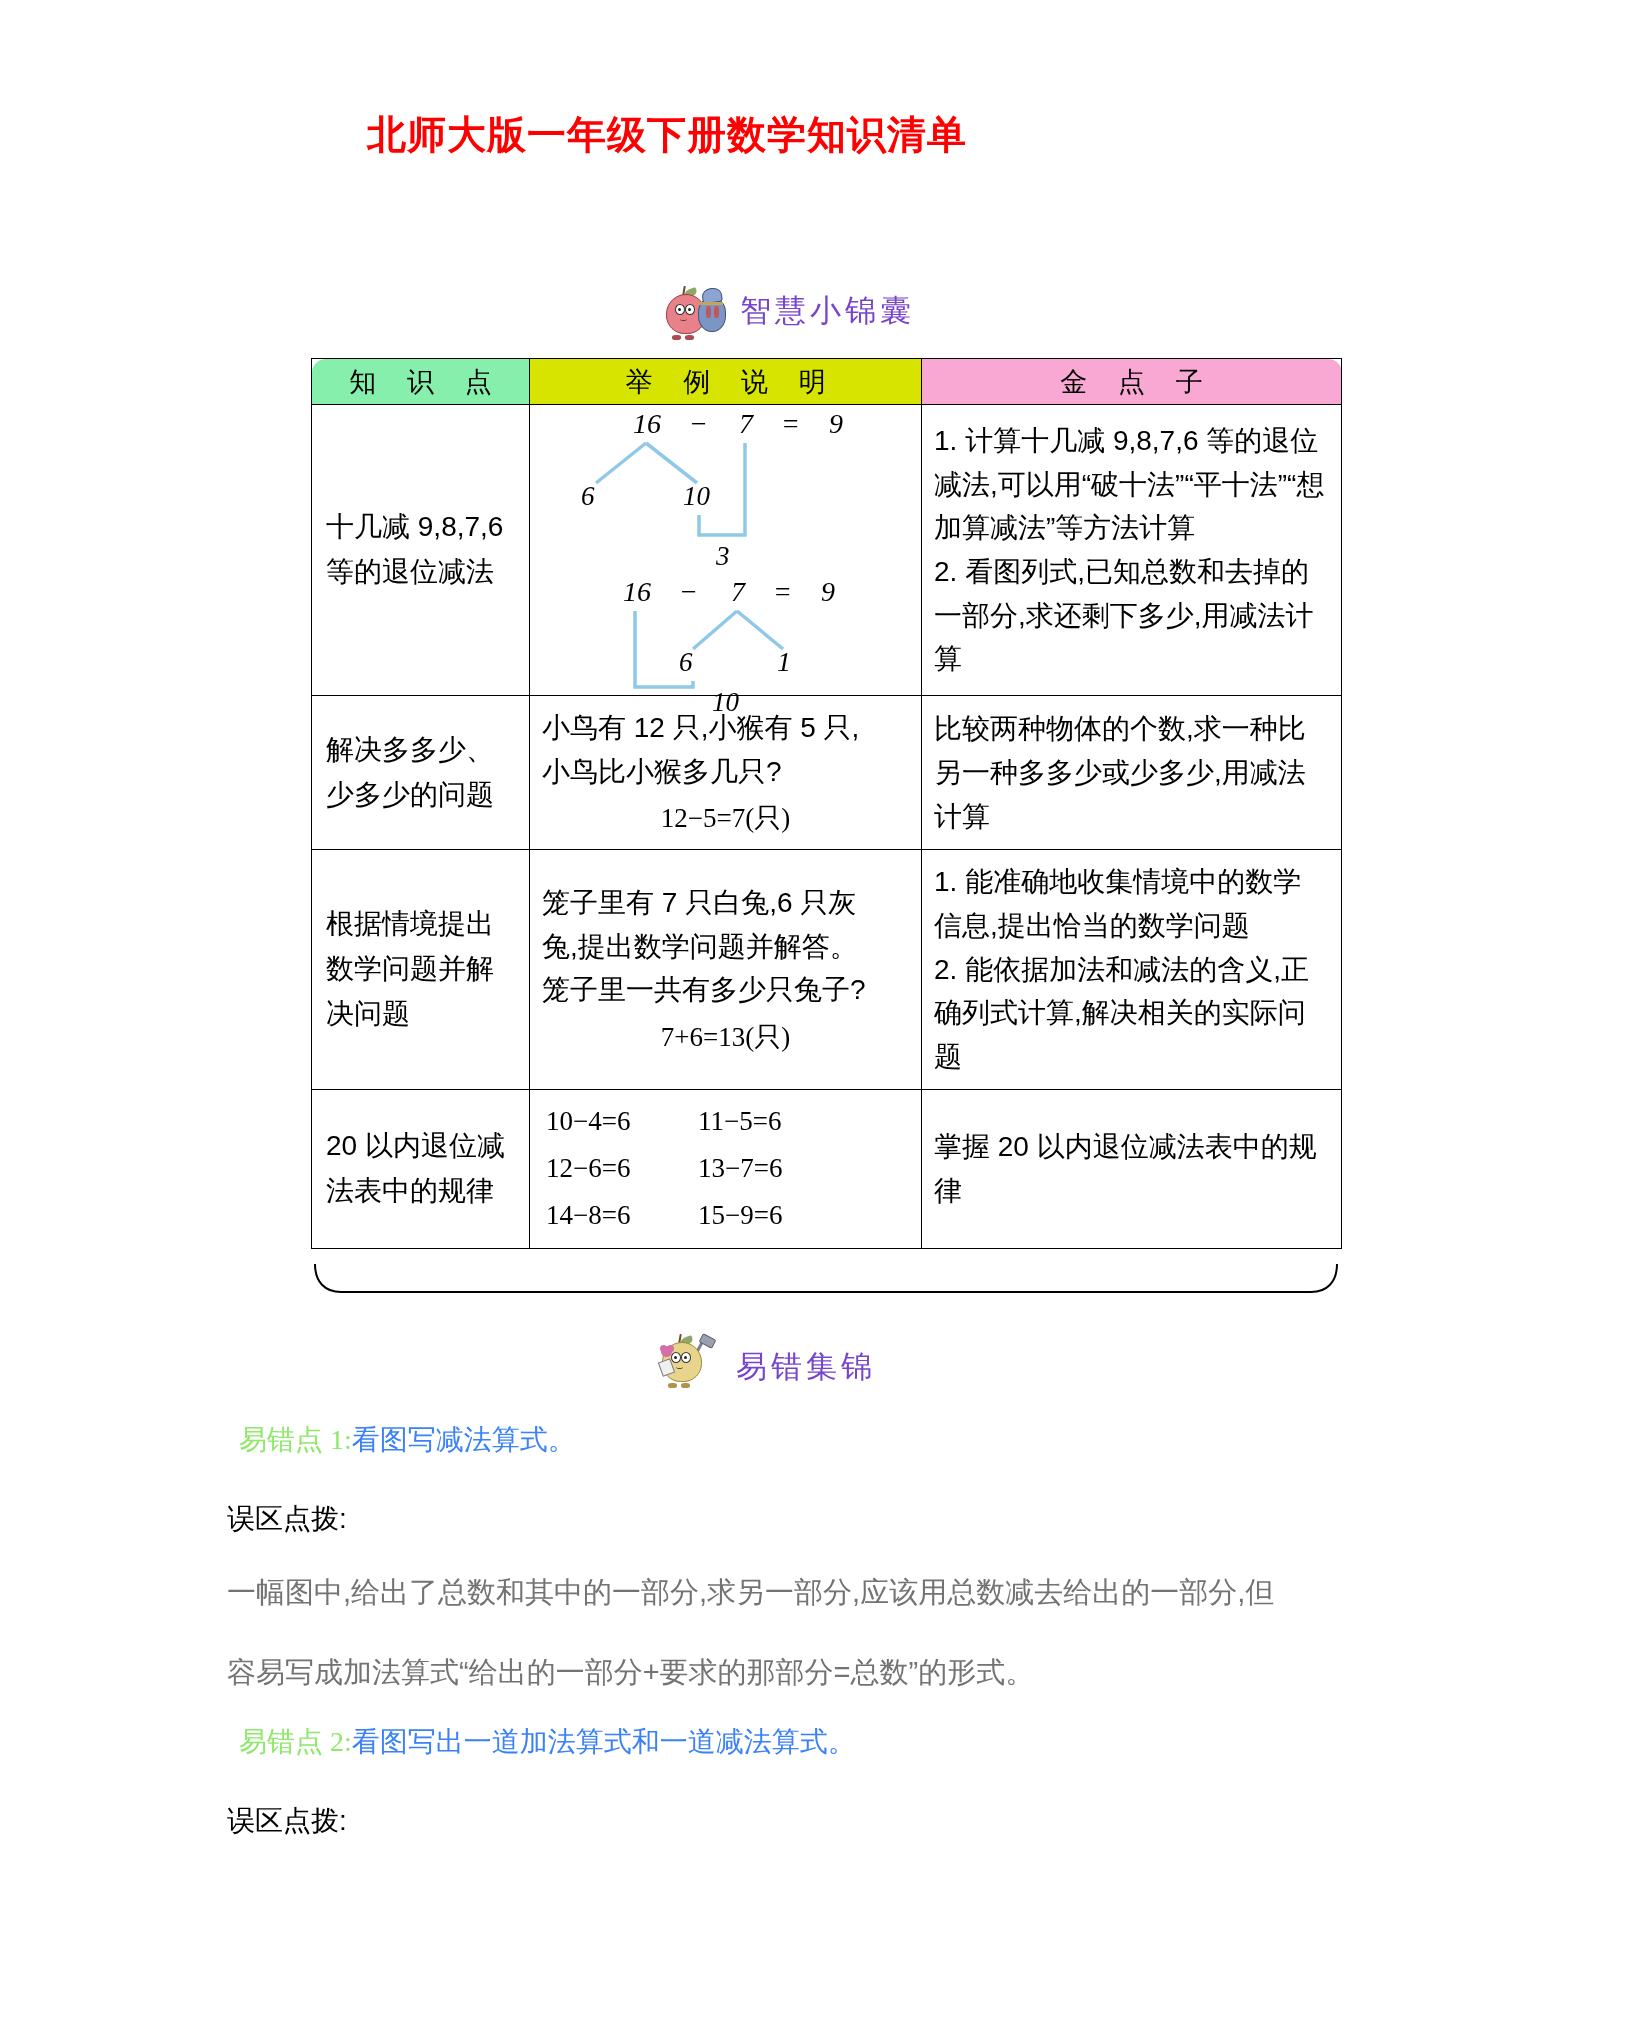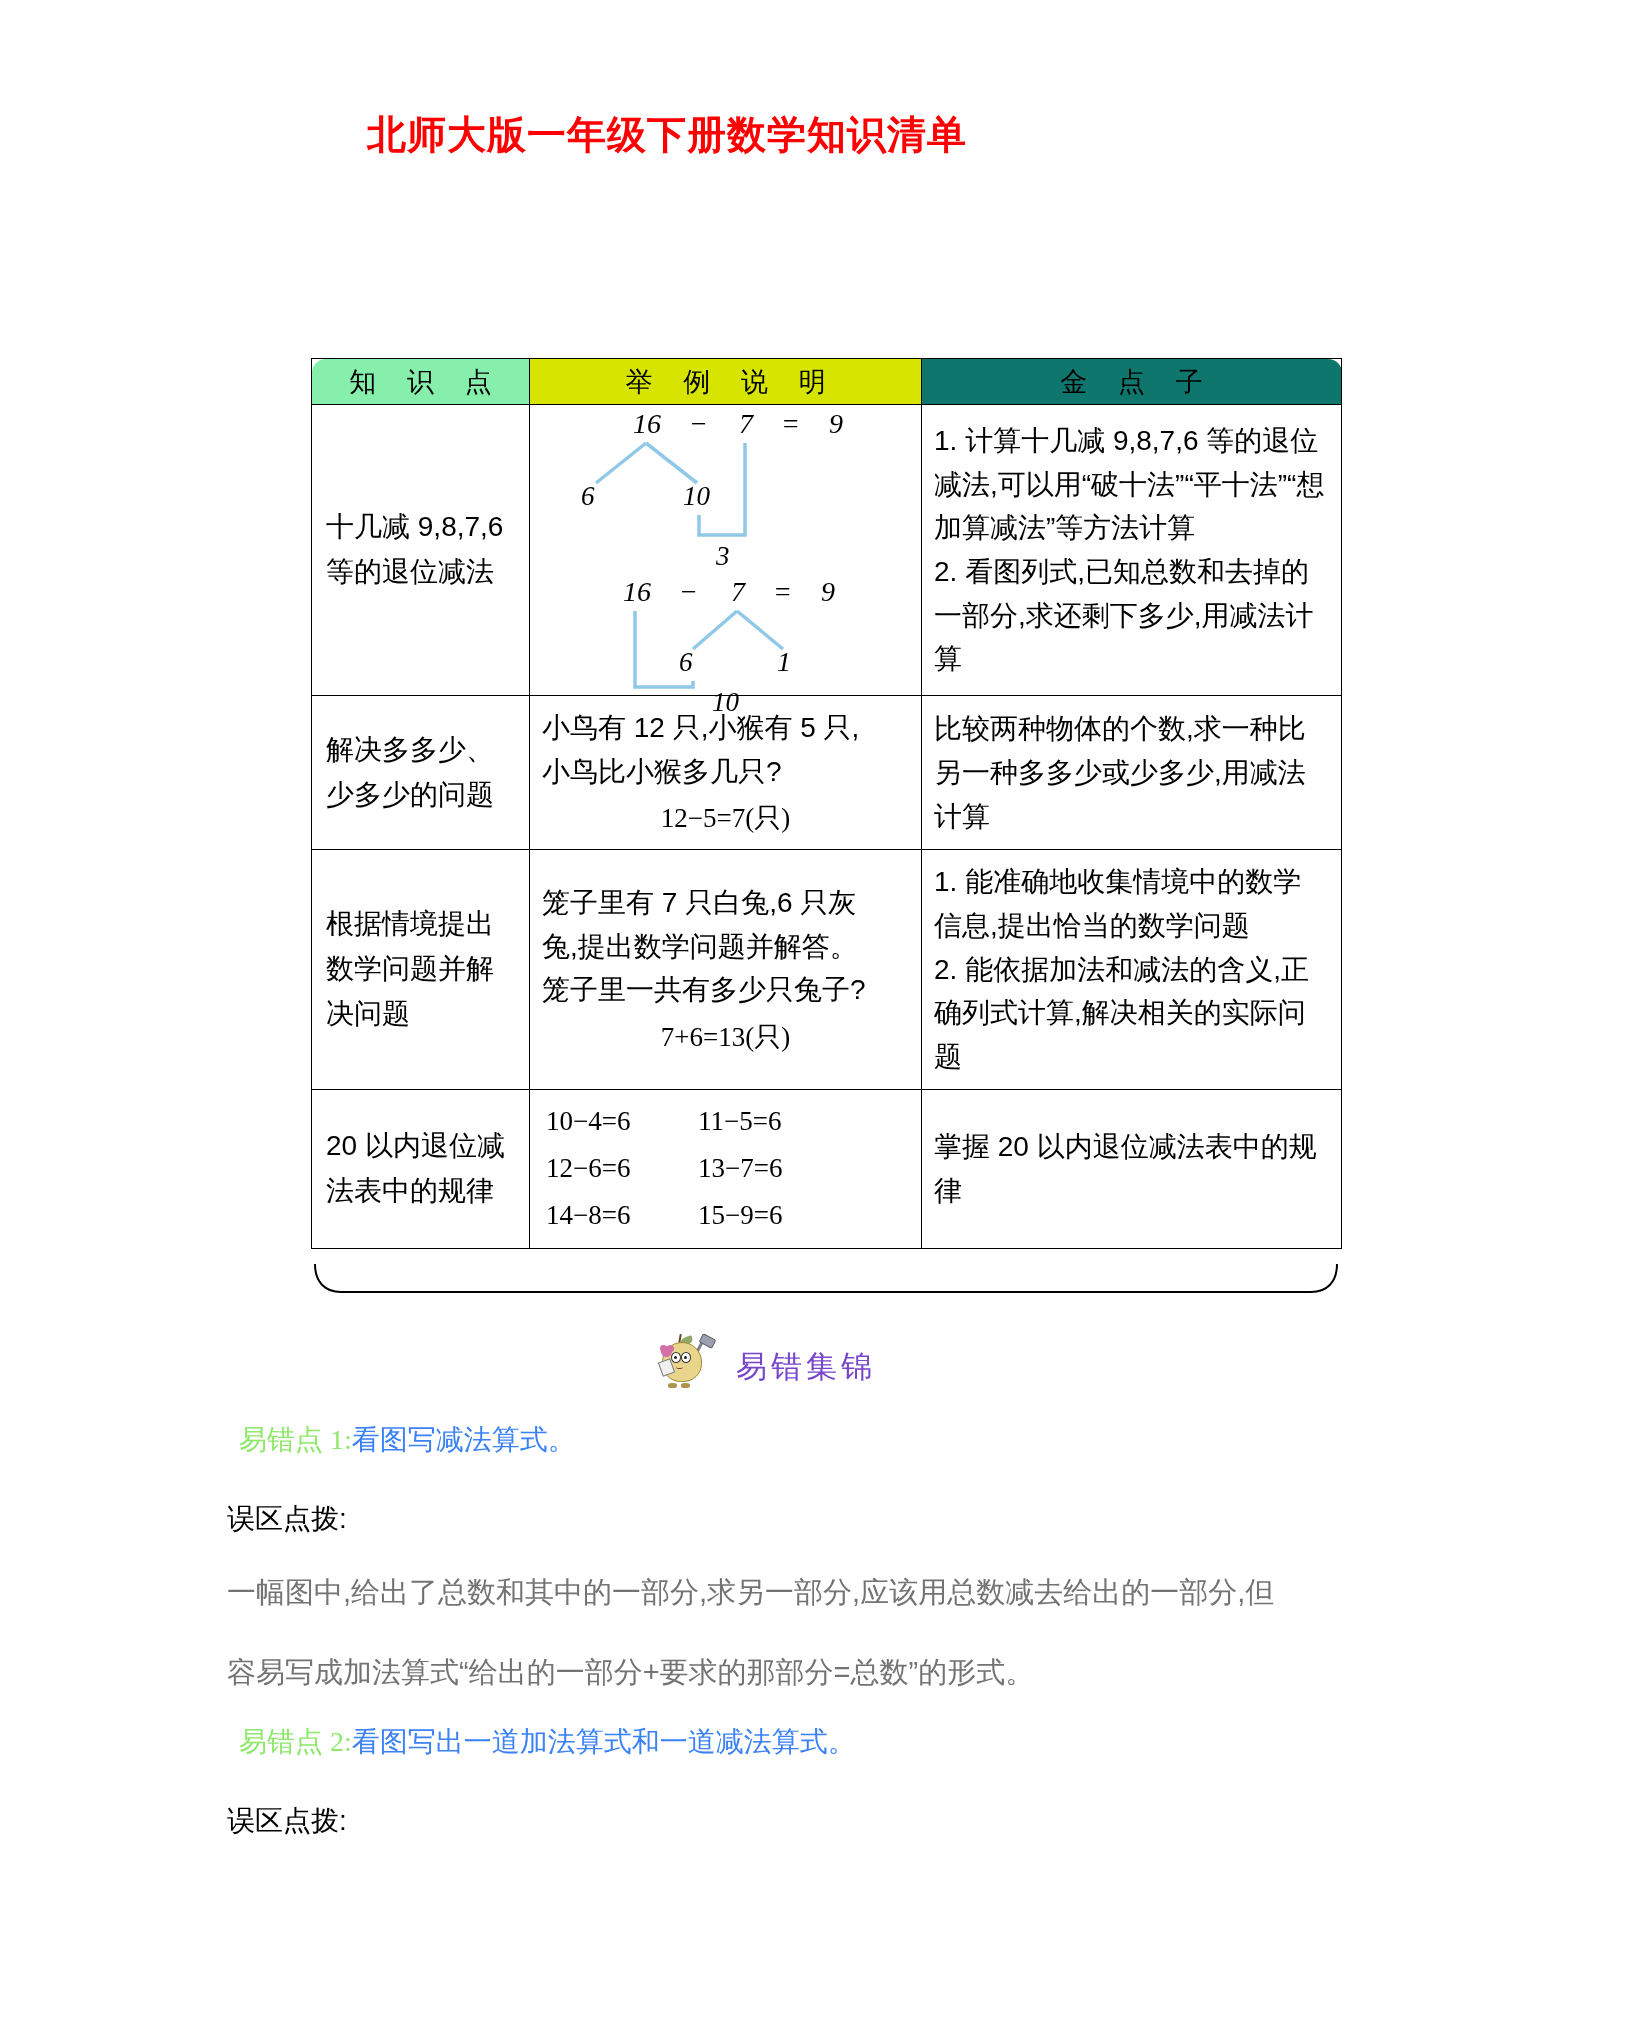--- a/index.html
+++ b/index.html
@@ -173,21 +173,21 @@
     text-align: center;
     font-size: 27px;
     font-weight: normal;
     letter-spacing: 12px;
     text-indent: 12px;
     font-family: "Liberation Serif", "DejaVu Serif", serif;
     color: #000;
   }
   th.hd-a { background: #86efac; border-top-left-radius: 14px; }
   th.hd-b { background: #d6e400; }
-  th.hd-c { background: #0f766e; border-top-right-radius: 14px; }
+  th.hd-c { background: #f9a8d4; border-top-right-radius: 14px; }
 
   col.c1 { width: 218px; }
   col.c2 { width: 392px; }
   col.c3 { width: 420px; }
 
   .cell {
     padding: 10px 12px;
     font-size: 28px;
     line-height: 1.56;
     font-family: "Liberation Sans", "DejaVu Sans", sans-serif;
@@ -262,20 +262,37 @@
   #body-line-1 { top: 1573px; left: 227px; }
   #body-line-2 { top: 1653px; left: 227px; }
 </style>
 </head>
 <body>
 
 <div class="page">
 
   <div class="doc-title">北师大版一年级下册数学知识清单</div>
 
+  <div class="banner" id="banner-wisdom">
+    <span class="mascot">
+      <span class="apple-stem"></span>
+      <span class="apple-leaf"></span>
+      <span class="apple-body apple-red"></span>
+      <span class="eye l"></span>
+      <span class="eye r"></span>
+      <span class="mouth"></span>
+      <span class="legs"></span>
+      <span class="sack"></span>
+      <span class="sack-knot"></span>
+      <span class="sack-tie"></span>
+      <span class="sack-tassel"></span>
+      <span class="sack-tassel2"></span>
+    </span>
+    <span class="banner-label">智慧小锦囊</span>
+  </div>
 
   <table class="kb-table">
     <colgroup>
         <col class="c1">
         <col class="c2">
         <col class="c3">
       </colgroup>
     <thead>
       <tr class="kb-head">
         <th class="hd-a">知 识 点</th>

